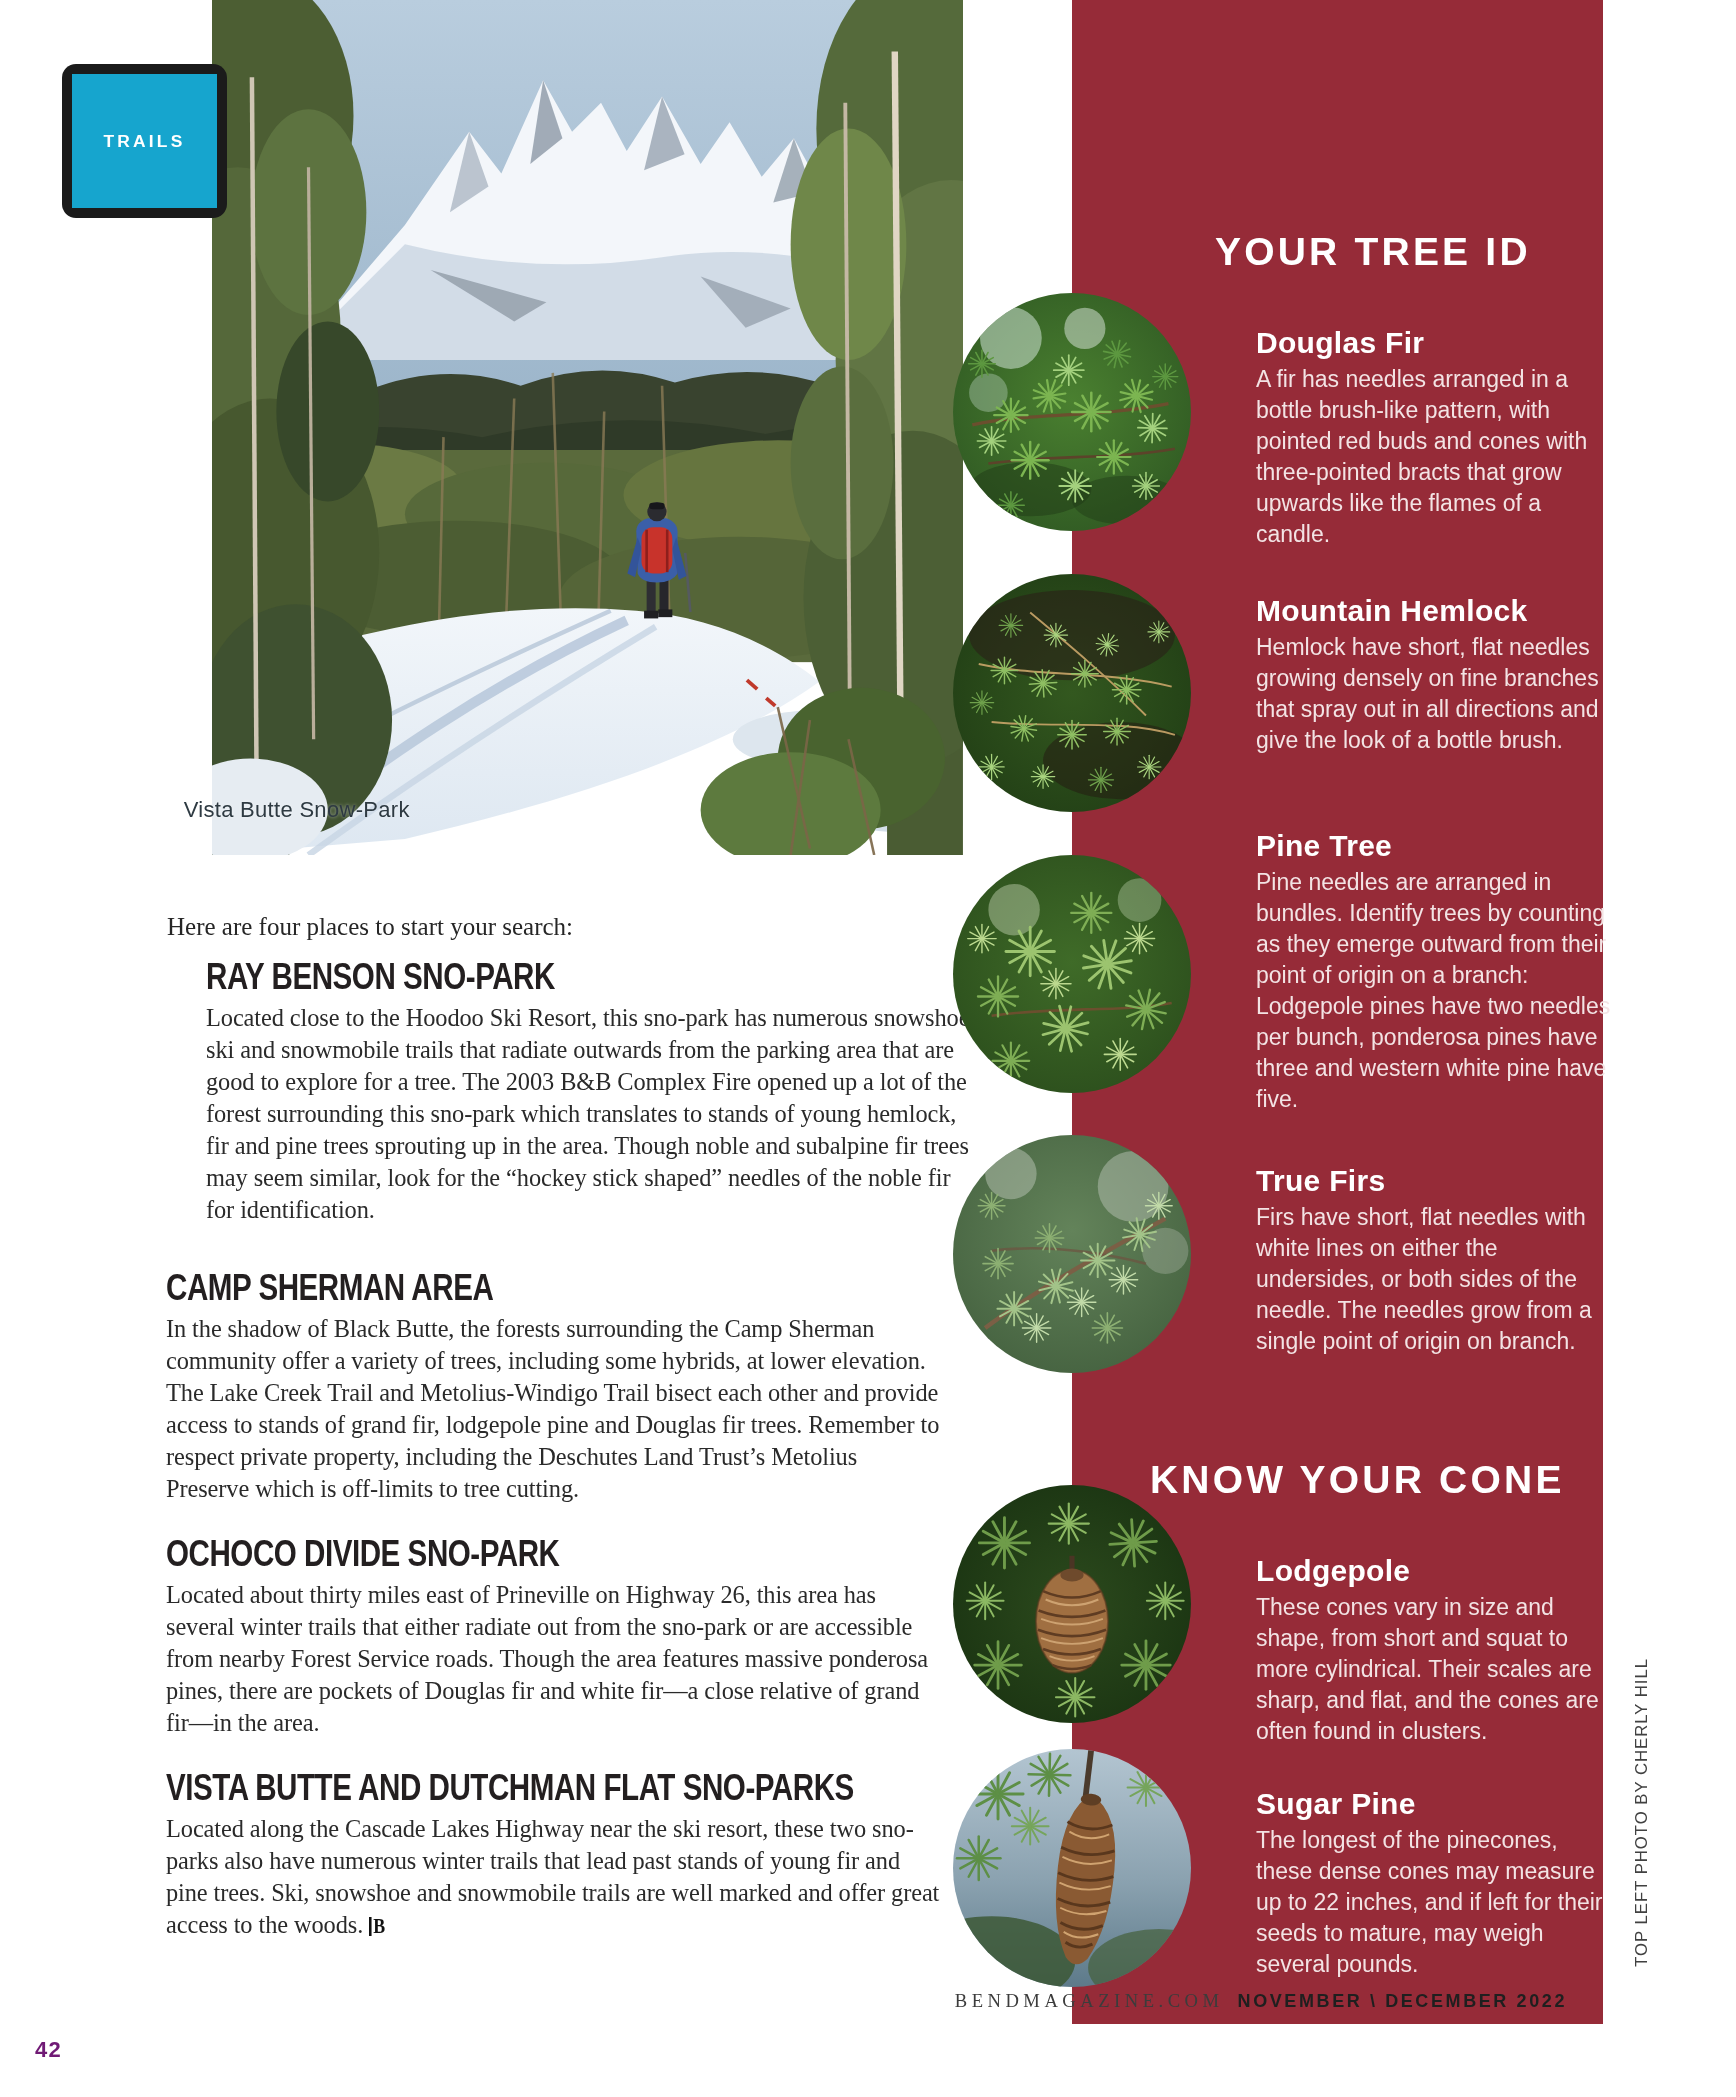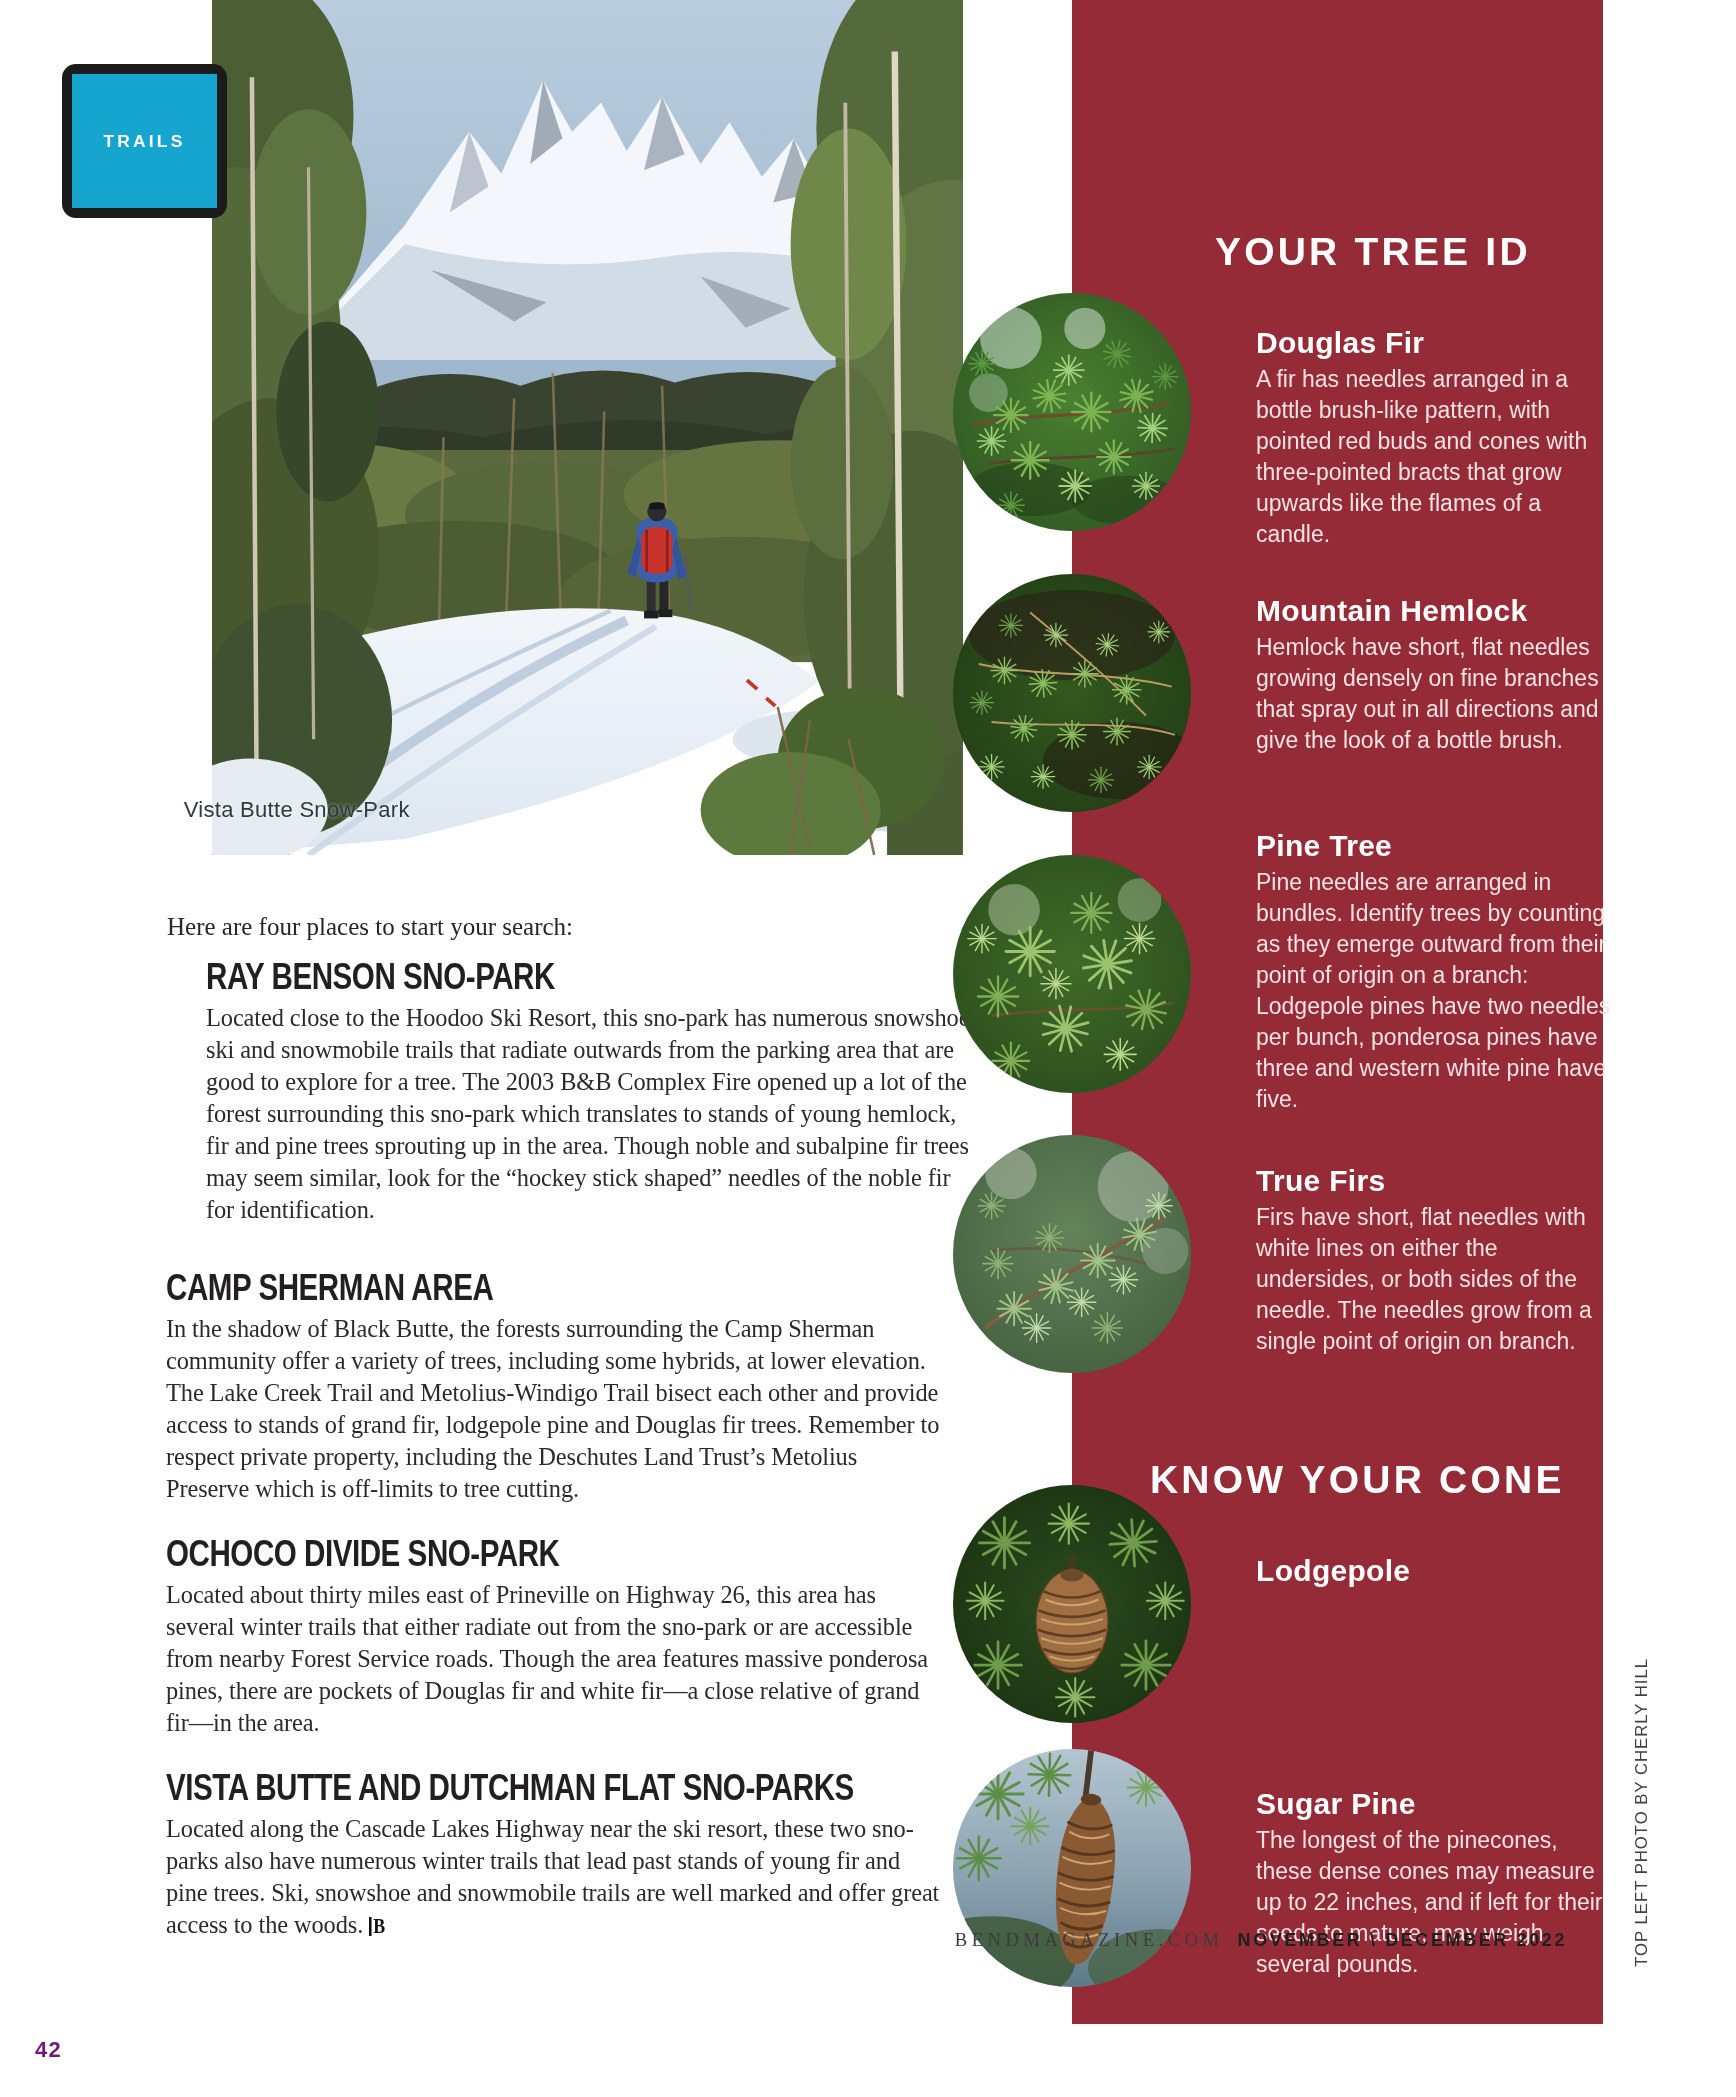--- a/index.html
+++ b/index.html
@@ -74,21 +74,21 @@
   #circ-pine{top:855px;}
   #circ-truefirs{top:1135px;}
   #circ-lodgepole{top:1485px;}
   #circ-sugarpine{top:1749px;}
   
   .page-num{
     position:absolute;left:35px;top:2037px;font-size:22px;font-weight:bold;
     letter-spacing:1.3px;color:#701a75;
   }
   .footer{
-    position:absolute;top:1929px;right:169px;display:flex;align-items:baseline;gap:14px;
+    position:absolute;top:1990px;right:169px;display:flex;align-items:baseline;gap:14px;
   }
   .f-site{
     font-family:"Liberation Serif",serif;font-size:18.6px;letter-spacing:4.5px;color:#3c3c3c;
   }
   .f-issue{font-size:18px;font-weight:bold;letter-spacing:2.6px;color:#1f1f1f;}
   .credit{
     position:absolute;left:1632px;top:1658px;writing-mode:vertical-rl;
     transform:rotate(180deg);font-size:16.7px;letter-spacing:1px;color:#414141;
     white-space:nowrap;
   }
@@ -258,20 +258,21 @@
 <div class="entry" id="entry-pine">
   <div class="e-name">Pine Tree</div>
   <div class="e-desc">Pine needles are arranged in bundles. Identify trees by counting as they emerge outward from their point of origin on a branch: Lodgepole pines have two needles per bunch, ponderosa pines have three and western white pine have five.</div>
 </div>
 <div class="entry" id="entry-truefirs">
   <div class="e-name">True Firs</div>
   <div class="e-desc">Firs have short, flat needles with white lines on either the undersides, or both sides of the needle. The needles grow from a single point of origin on branch.</div>
 </div>
 <div class="entry" id="entry-lodgepole">
   <div class="e-name">Lodgepole</div>
+  <div class="e-desc">These cones vary in size and shape, from short and squat to more cylindrical. Their scales are sharp, and flat, and the cones are often found in clusters.</div>
 </div>
 <div class="entry" id="entry-sugarpine">
   <div class="e-name">Sugar Pine</div>
   <div class="e-desc">The longest of the pinecones, these dense cones may measure up to 22 inches, and if left for their seeds to mature, may weigh several pounds.</div>
 </div>
 
 <div class="circ" id="circ-douglas">
   <svg width="238" height="238" viewBox="0 0 370 370">
     <defs>
         <radialGradient id="g1" cx=".5" cy=".45" r=".75">

